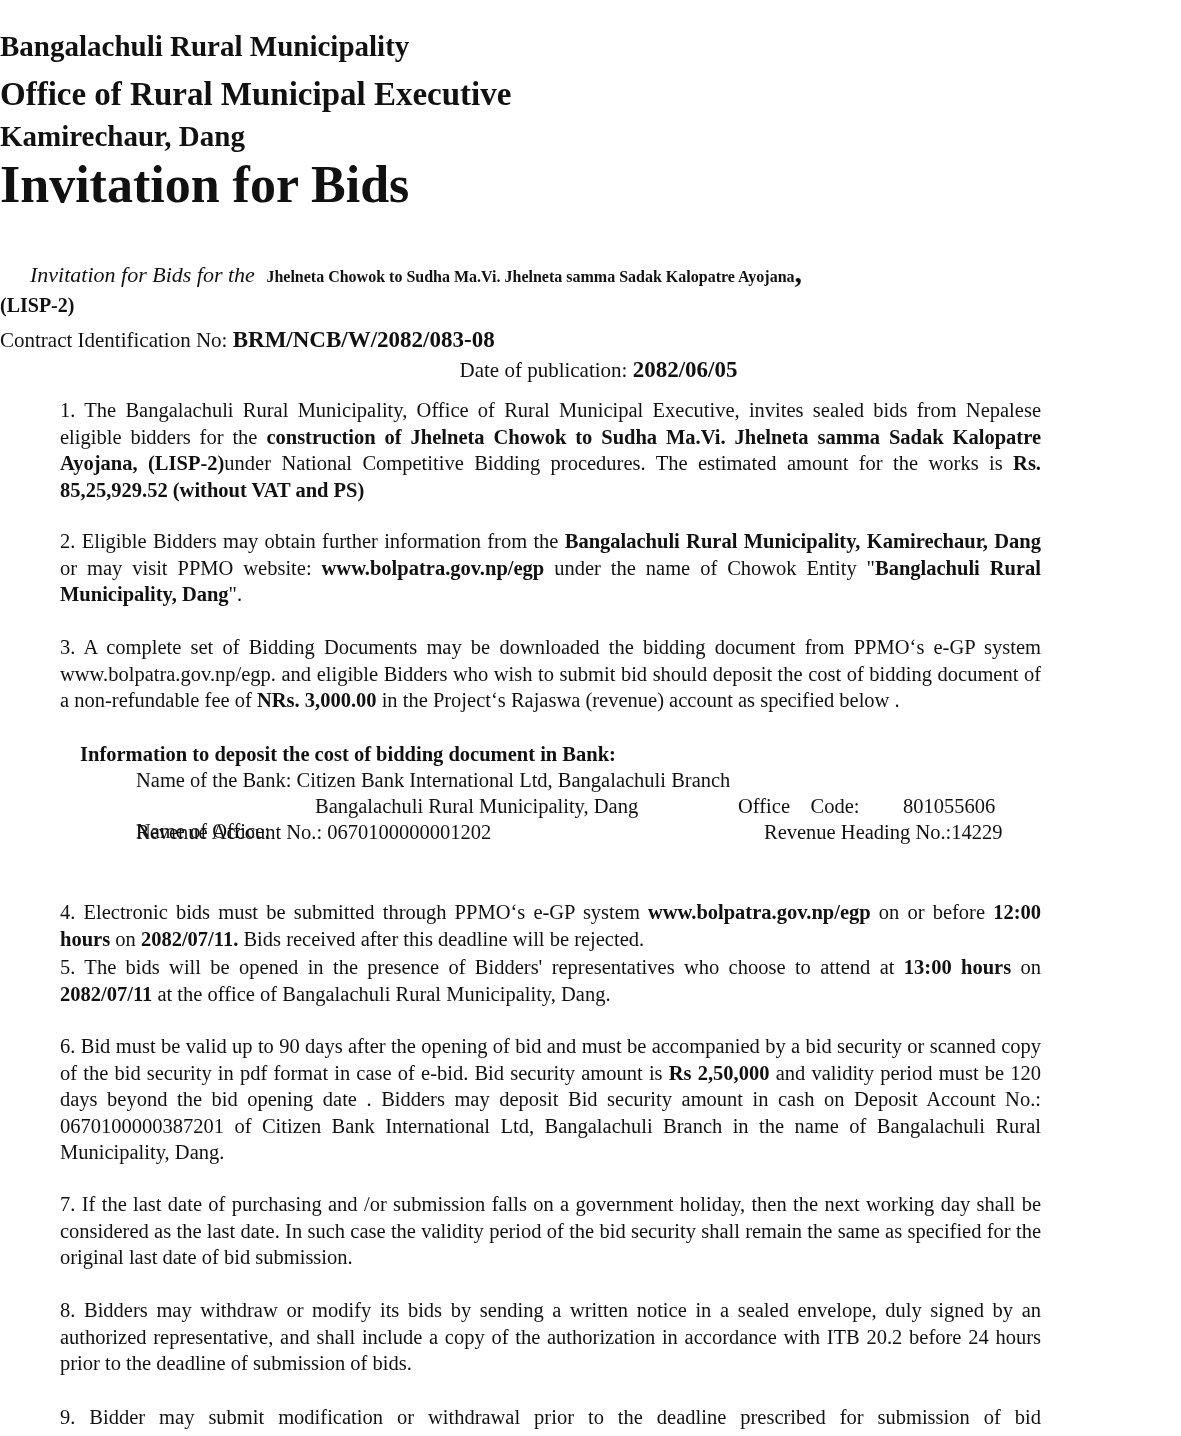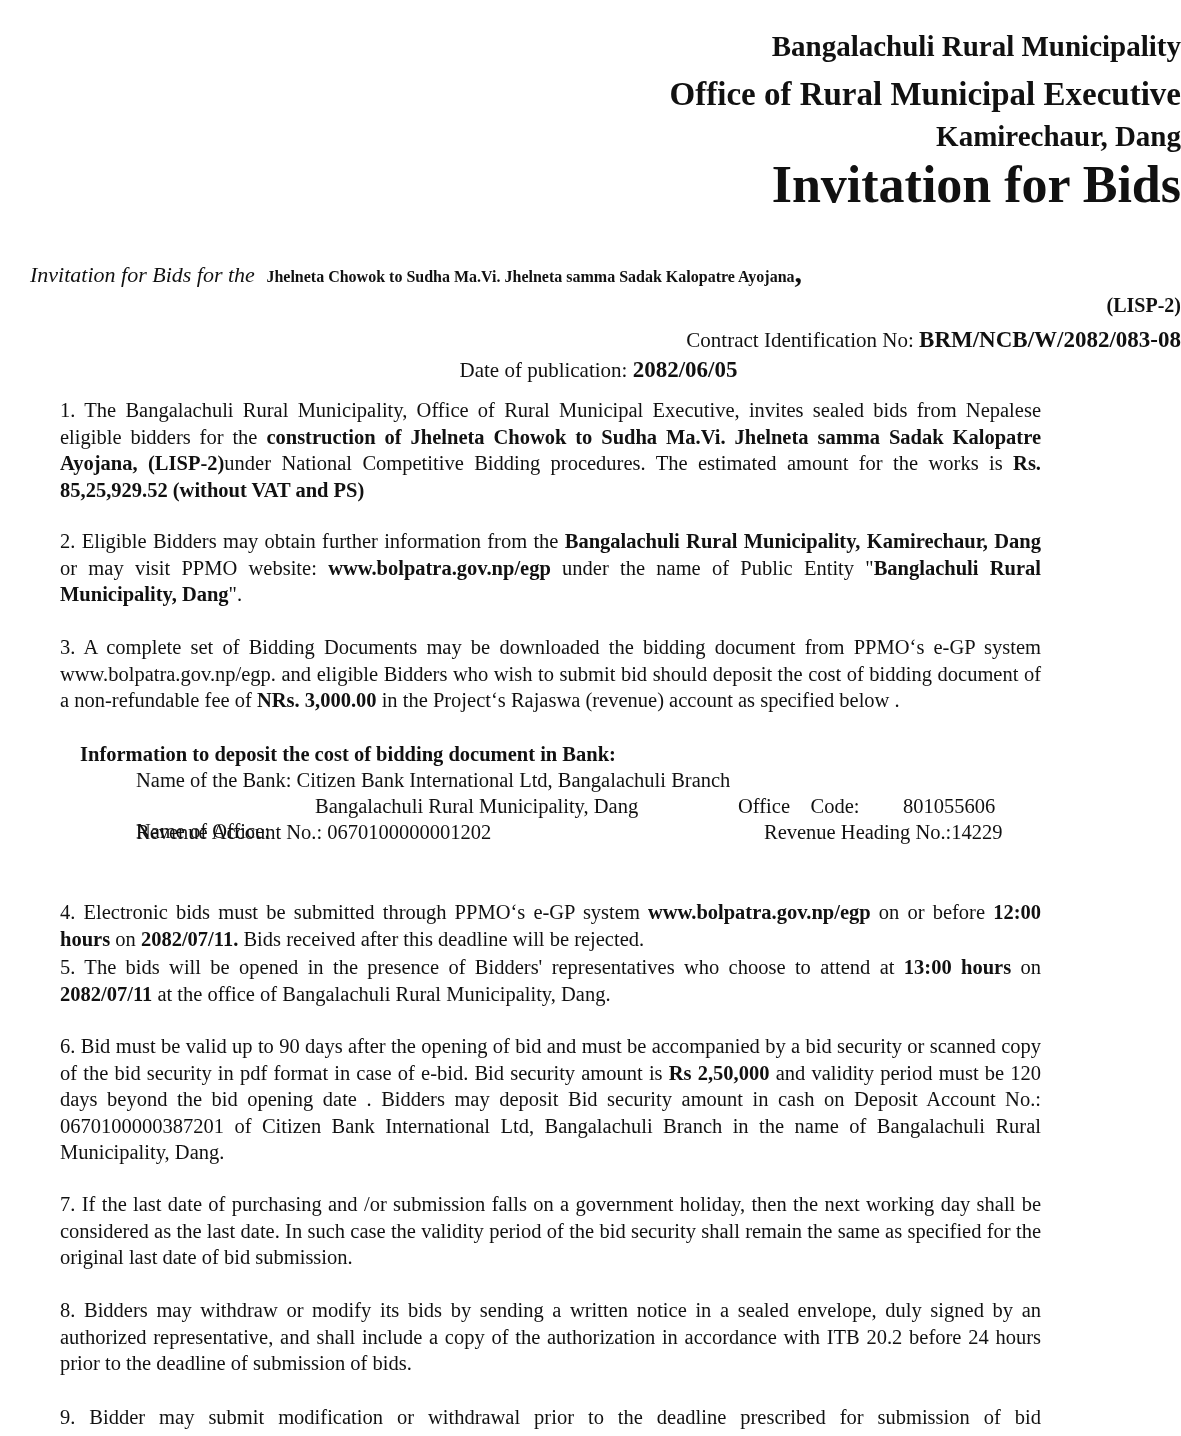--- a/index.html
+++ b/index.html
@@ -1,19 +1,19 @@
 <!DOCTYPE html>
 <html><head>
 <meta charset="utf-8">
 <style>
   html, body { margin: 0; padding: 0; background: #ffffff; }
   body { width: 1181px; height: 1436px; overflow: hidden; position: relative;
          font-family: "Liberation Serif", serif; color: #111; }
   .line { position: absolute; white-space: nowrap; font-size: 20.5px; line-height: 26px; }
-  .center { left: 0; width: 1181px; text-align: right; }
+  .center { left: 0; width: 1181px; text-align: left; }
   .h1 { font-weight: bold; font-size: 29px; line-height: 36px; }
   .h2 { font-weight: bold; font-size: 33px; line-height: 40px; }
   .h3 { font-weight: bold; font-size: 29px; line-height: 36px; }
   .h4 { font-weight: bold; font-size: 52px; line-height: 46px; }
   .it { font-style: italic; }
   b { font-weight: bold; }
   .para { position: absolute; left: 60px; width: 981px; font-size: 20.5px; line-height: 26.5px; text-align: justify; }
   .para b { font-weight: bold; }
 </style>
 </head>
@@ -34,21 +34,21 @@
 </div>
 <div class="line" style="top:357px; left:0; width:1181px; text-align:center; padding-left:12px;">
   <span style="margin-left:-8px; font-size:21px;">Date of publication: </span><span style="font-weight:bold; font-size:23px;">2082/06/05</span>
 </div>
 
 <div class="para" style="top:397px;">
   <span>1. The Bangalachuli Rural Municipality, Office of Rural Municipal Executive, invites sealed bids  from Nepalese eligible bidders for the </span><b>construction of Jhelneta Chowok  to Sudha Ma.Vi. Jhelneta samma Sadak Kalopatre Ayojana,  (LISP-2)</b><span>under National Competitive Bidding procedures. The estimated amount for the works is </span><b>Rs. 85,25,929.52 (without VAT and PS)</b>
 </div>
 
 <div class="para" style="top:528px;">
-  <span>2. Eligible Bidders may obtain further information from the </span><b>Bangalachuli Rural Municipality, Kamirechaur, Dang</b><span> or may visit PPMO website: </span><b>www.bolpatra.gov.np/egp</b><span> under the name of Public Entity "</span><b>Banglachuli Rural Municipality, Dang</b><span>".</span>
+  <span>2. Eligible Bidders may obtain further information from the </span><b>Bangalachuli Rural Municipality, Kamirechaur, Dang</b><span> or may visit PPMO website: </span><b>www.bolpatra.gov.np/egp</b><span> under the name of Chowok Entity "</span><b>Banglachuli Rural Municipality, Dang</b><span>".</span>
 </div>
 
 <div class="para" style="top:634px;">
   <span>3. A complete set of Bidding Documents may be downloaded the bidding document from PPMO‘s e-GP system www.bolpatra.gov.np/egp. and eligible Bidders  who wish to submit bid should deposit  the cost  of bidding document of a non-refundable fee of </span><b>NRs. 3,000.00</b><span>  in the Project‘s  Rajaswa (revenue)  account  as specified  below .</span>
 </div>
 
 <div class="line" style="top:741px; left:80px; font-weight:bold;">Information to deposit the cost of bidding document in Bank:</div>
 <div class="line" style="top:767px; left:136px;">
   <span>Name of the Bank: </span><span>Citizen Bank International Ltd, Bangalachuli Branch</span>
 </div>

